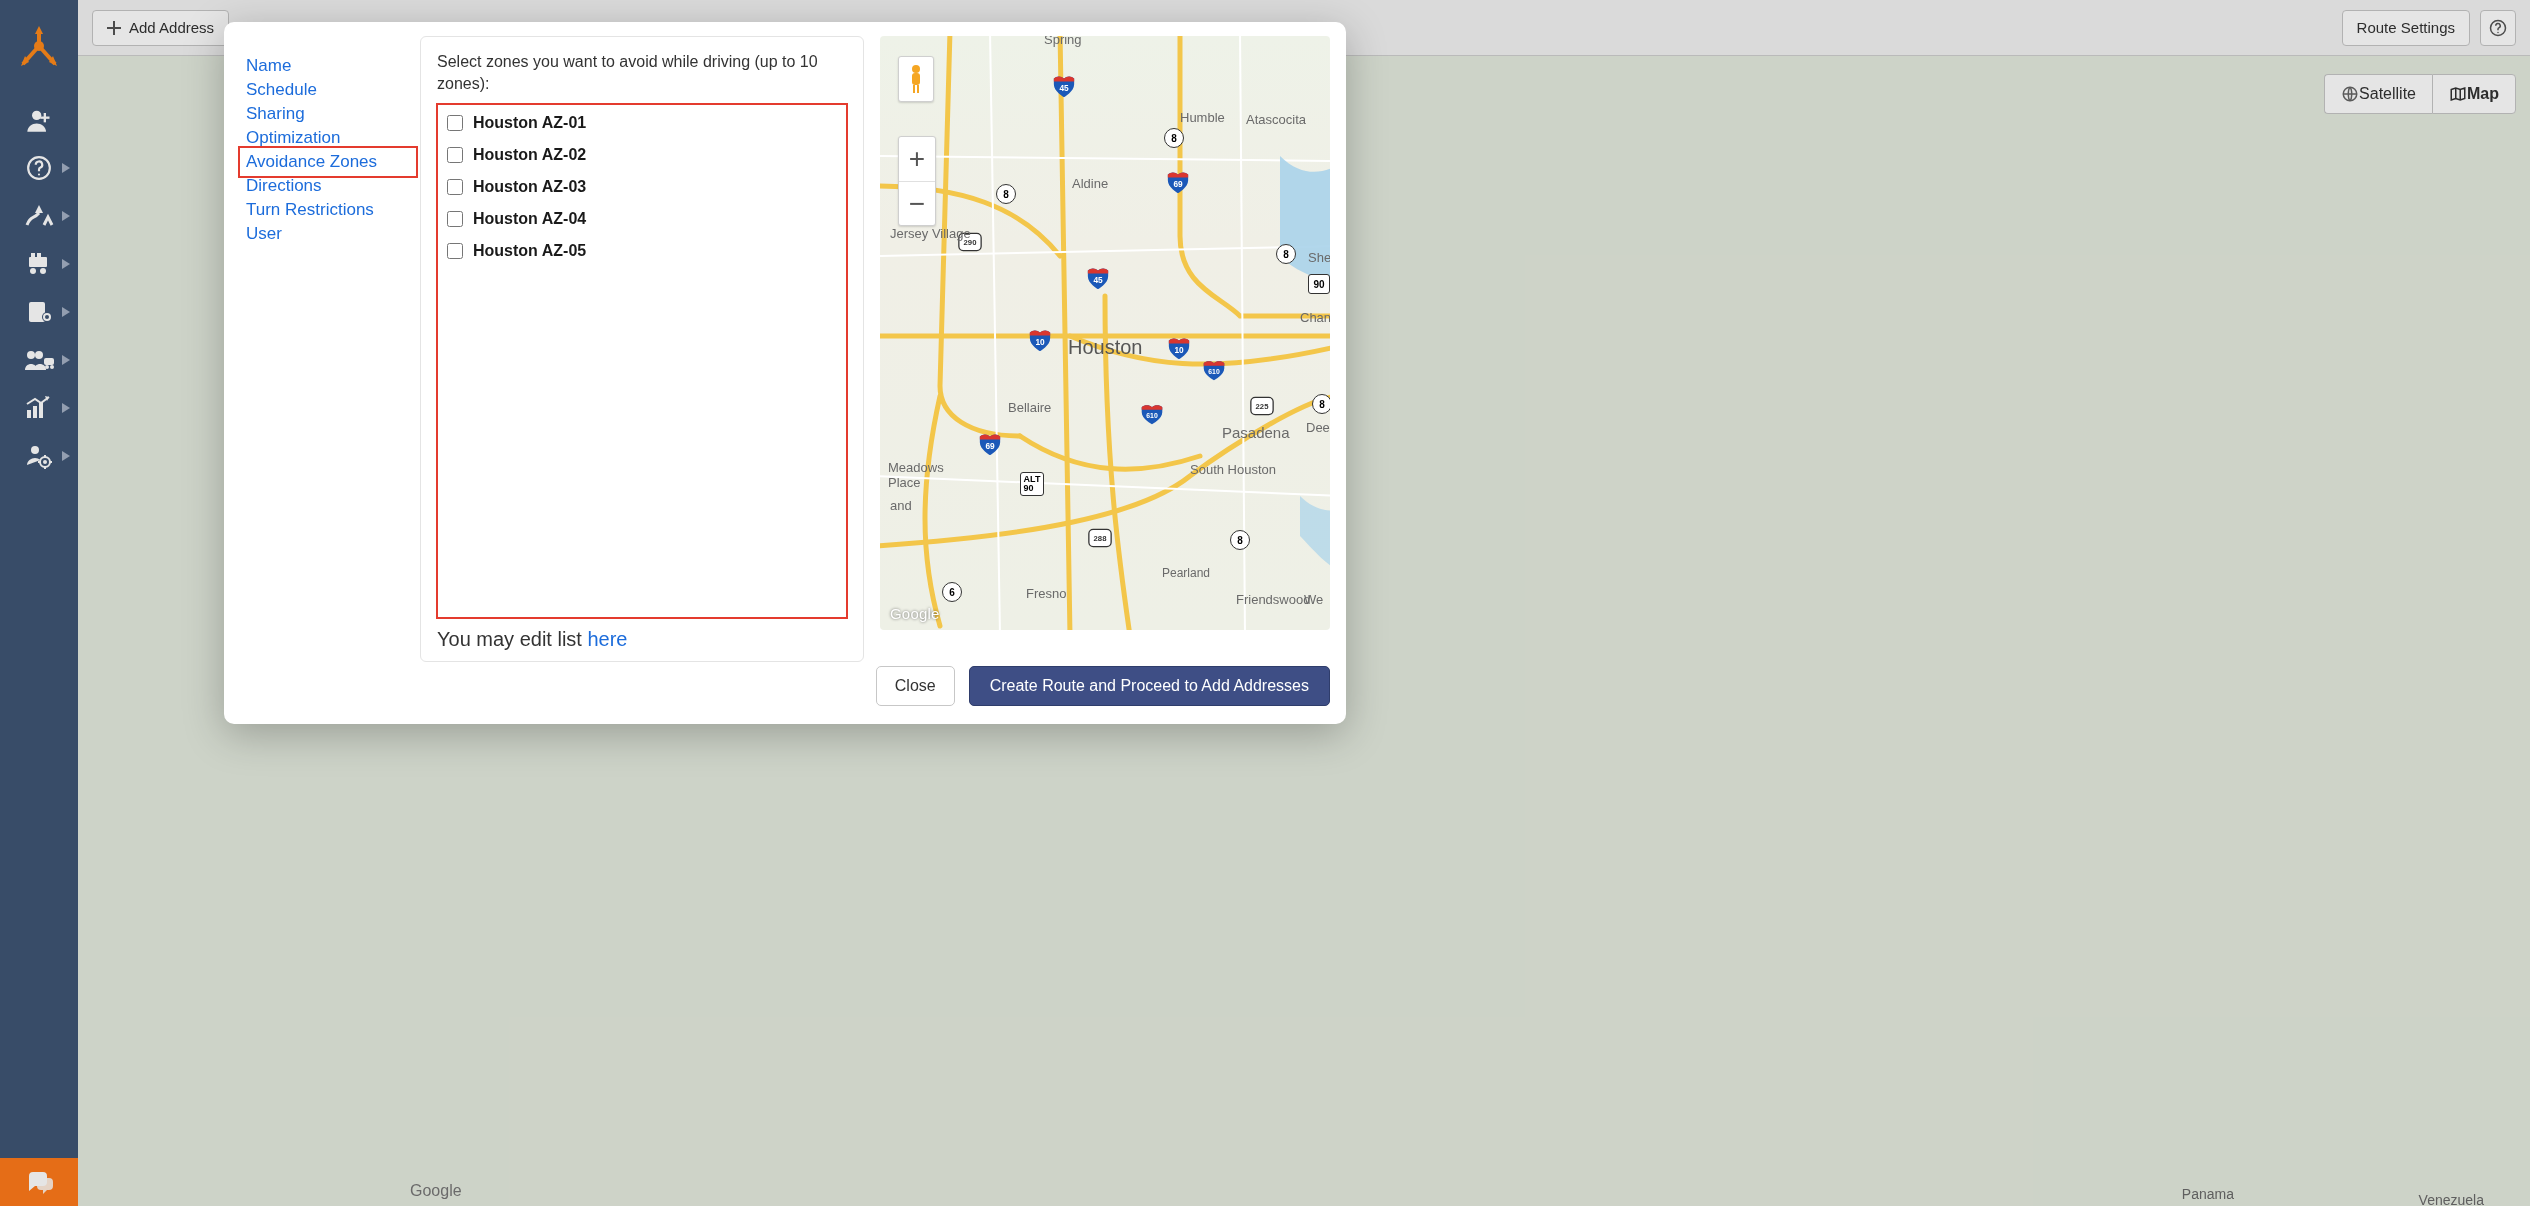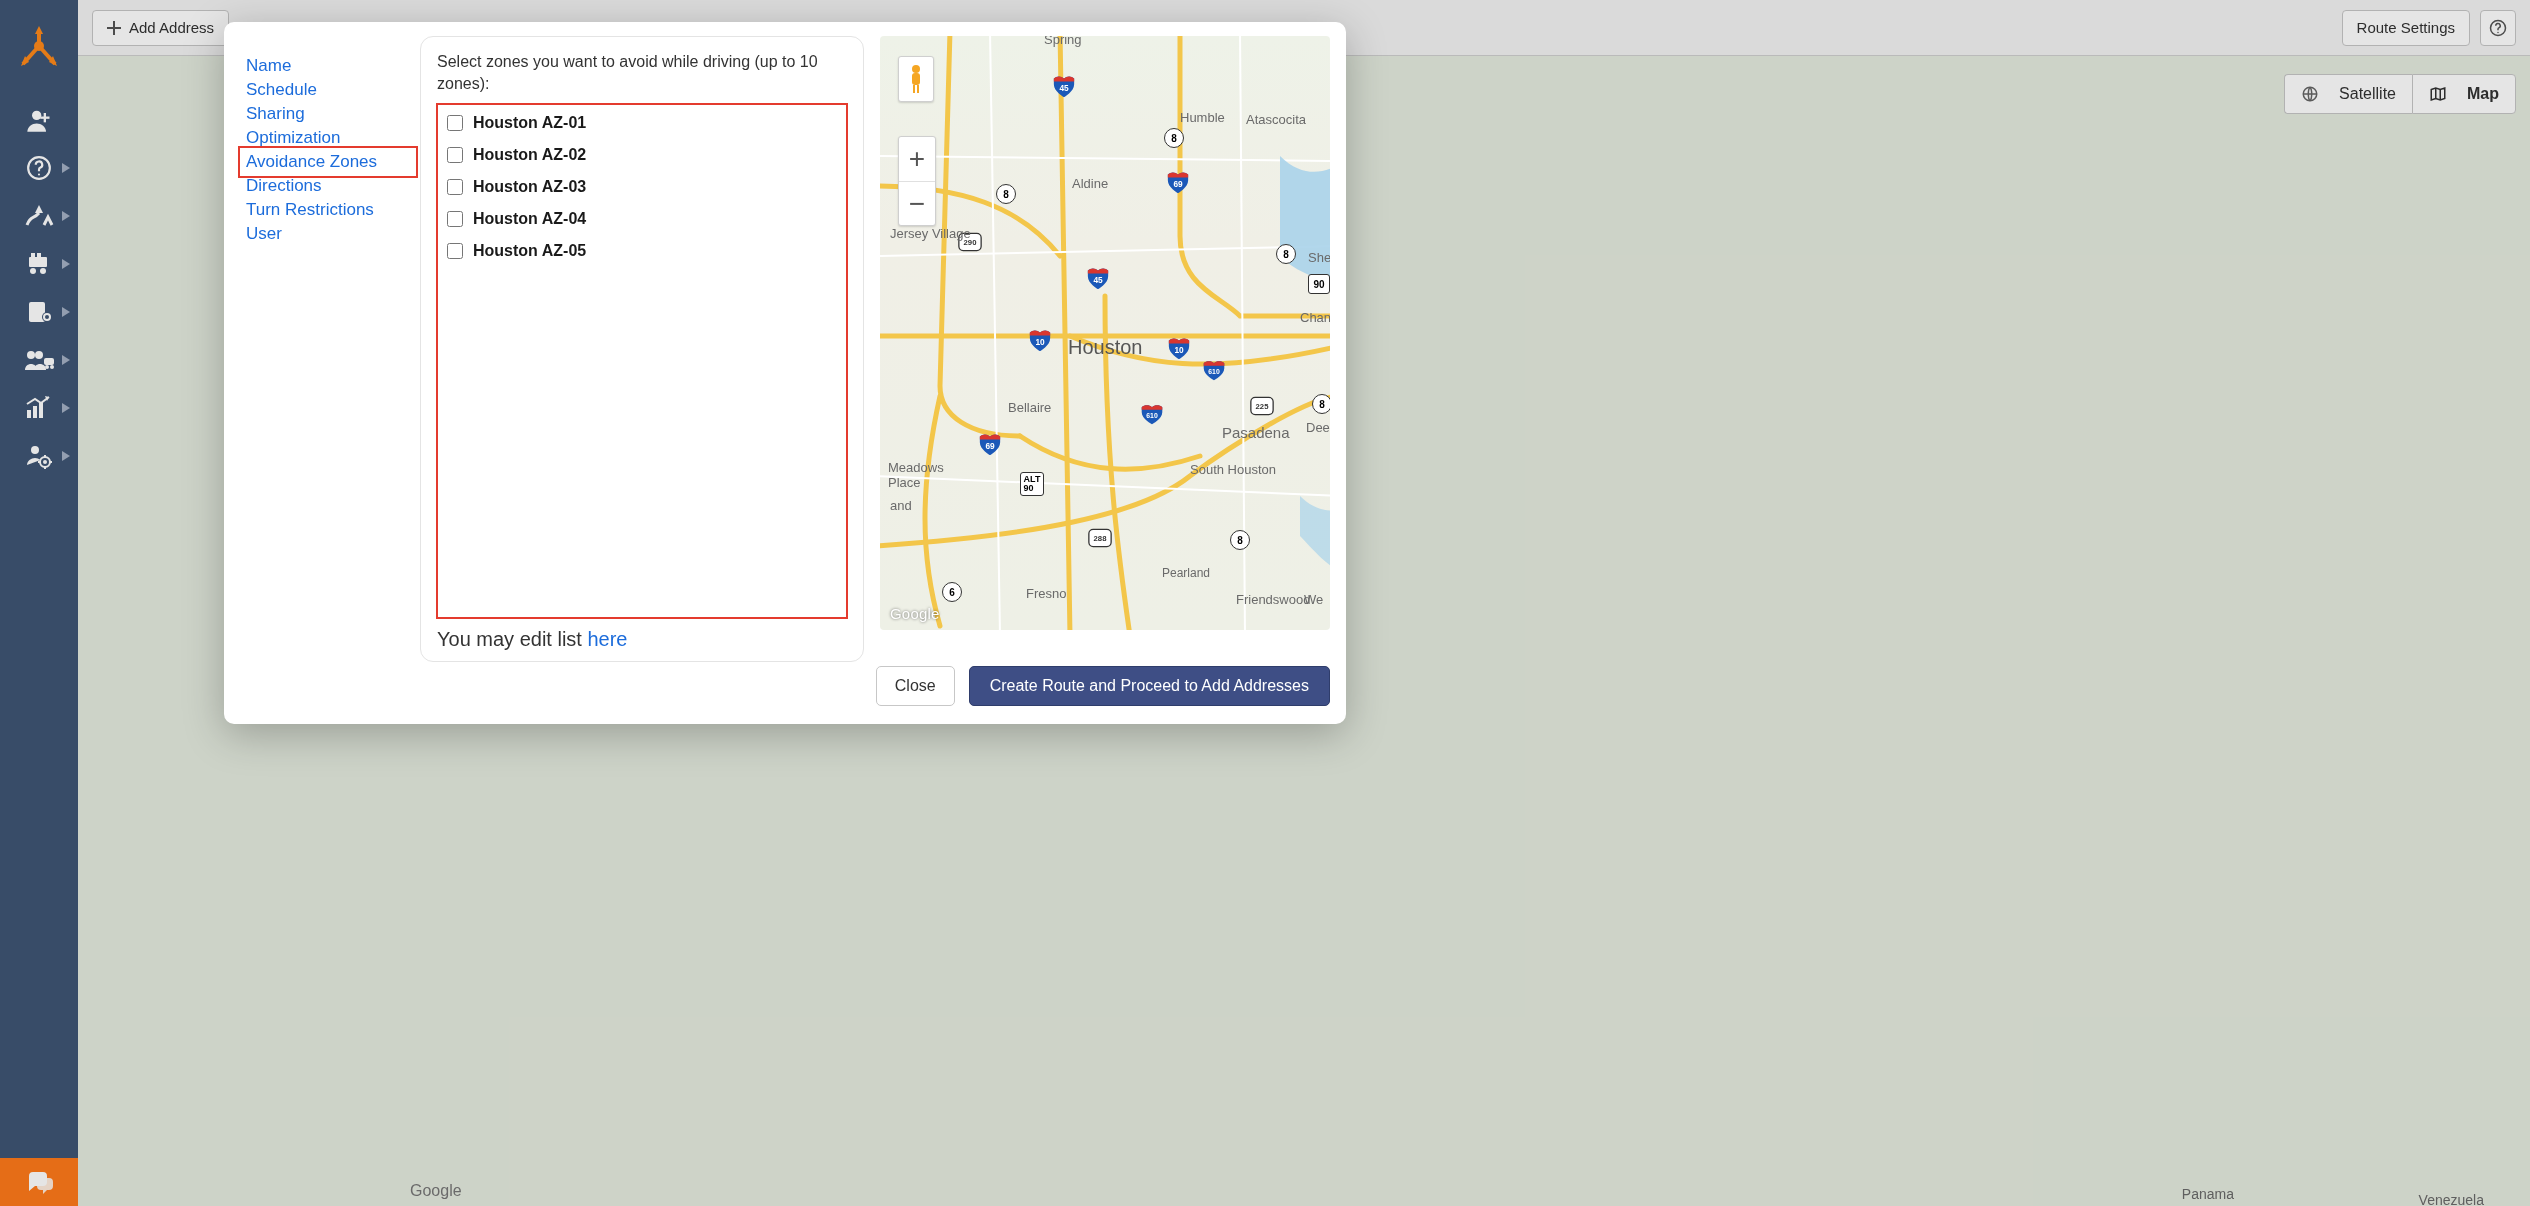--- a/index.html
+++ b/index.html
@@ -15,38 +15,38 @@
 
   
   .topbar { position: absolute; left: 78px; right: 0; top: 0; height: 56px; background: #f3f3f3; border-bottom: 1px solid #d0d0d0; z-index: 0; display: flex; align-items: center; padding: 0 14px; gap: 10px; }
   .btn { height: 36px; border: 1px solid #c7c7c7; background: #fff; border-radius: 4px; padding: 0 14px; display: inline-flex; align-items: center; gap: 8px; font-size: 15px; color: #333; cursor: pointer; }
   .btn.icon-only { width: 36px; padding: 0; justify-content: center; }
   .topbar .spacer { flex: 1; }
 
   
   .bg-map { position: absolute; left: 78px; right: 0; top: 56px; bottom: 0; background: #e5ebdf; }
   .bg-map .controls { position: absolute; right: 14px; top: 18px; display: flex; gap: 0; }
-  .pillbtn { height: 40px; border: 1px solid #c7c7c7; background: #fff; padding: 0 16px; display: inline-flex; align-items: center; gap: 20px; font-size: 16px; color: #333; cursor: pointer; }
+  .pillbtn { height: 40px; border: 1px solid #c7c7c7; background: #fff; padding: 0 16px; display: inline-flex; align-items: center; gap: 0; font-size: 16px; color: #333; cursor: pointer; }
   .pillbtn.left { border-radius: 4px 0 0 4px; border-right: none; }
   .pillbtn.right { border-radius: 0 4px 4px 0; }
   .bg-map .google-credit { position: absolute; left: 332px; bottom: 6px; font-size: 16px; color: #777; }
   .bg-map .panama { position: absolute; right: 296px; bottom: 4px; font-size: 14px; color: #6a6a6a; }
   .bg-map .venezuela { position: absolute; right: 46px; bottom: -2px; font-size: 14px; color: #6a6a6a; }
 
   
   .dimmer { position: absolute; inset: 0; background: rgba(0,0,0,.10); z-index: 2; }
 
   
   .modal { position: absolute; left: 224px; top: 22px; width: 1122px; height: 702px; background: #fff; border-radius: 10px; box-shadow: 0 10px 40px rgba(0,0,0,.25); z-index: 3; display: flex; flex-direction: column; }
   .modal-body { flex: 1; display: flex; padding: 14px 16px 0 0; gap: 0; }
   .modal-side { width: 190px; padding: 18px 0 0 18px; display: flex; flex-direction: column; }
   .modal-side a { color: #1C6CDB; font-size: 17px; text-decoration: none; padding: 2px 8px 2px 4px; }
   .modal-side a.active-outline { outline: 2px solid #e43b2e; outline-offset: 2px; }
 
-  .modal-center { flex: 1; border: 1px solid #e4e4e4; border-radius: 13px; padding: 14px 16px 10px 16px; margin-left: 6px; display: flex; flex-direction: column; }
+  .modal-center { flex: 1; border: 1px solid #e4e4e4; border-radius: 6px; padding: 14px 16px 10px 16px; margin-left: 6px; display: flex; flex-direction: column; }
   .instr { font-size: 16px; color: #333; line-height: 1.35; }
   .zone-box { margin-top: 10px; flex: 1; outline: 2px solid #e43b2e; outline-offset: -1px; padding: 10px 10px; display: flex; flex-direction: column; gap: 14px; }
   .zone-row { display: flex; align-items: center; gap: 10px; }
   .zone-row input[type="checkbox"] { width: 16px; height: 16px; accent-color: #1C6CDB; }
   .zone-row label { font-weight: 700; font-size: 16px; color: #1a1a1a; }
   .edit-line { font-size: 20px; color: #333; padding-top: 10px; }
   .edit-line a { color: #1C6CDB; text-decoration: none; }
 
   .modal-map { width: 450px; height: 594px; margin-left: 16px; border-radius: 4px; position: relative; overflow: hidden; background: linear-gradient(180deg,#eef2e8 0%,#f0efe6 35%,#eef0e6 100%); }
   .modal-map svg.roads { position: absolute; inset: 0; }

